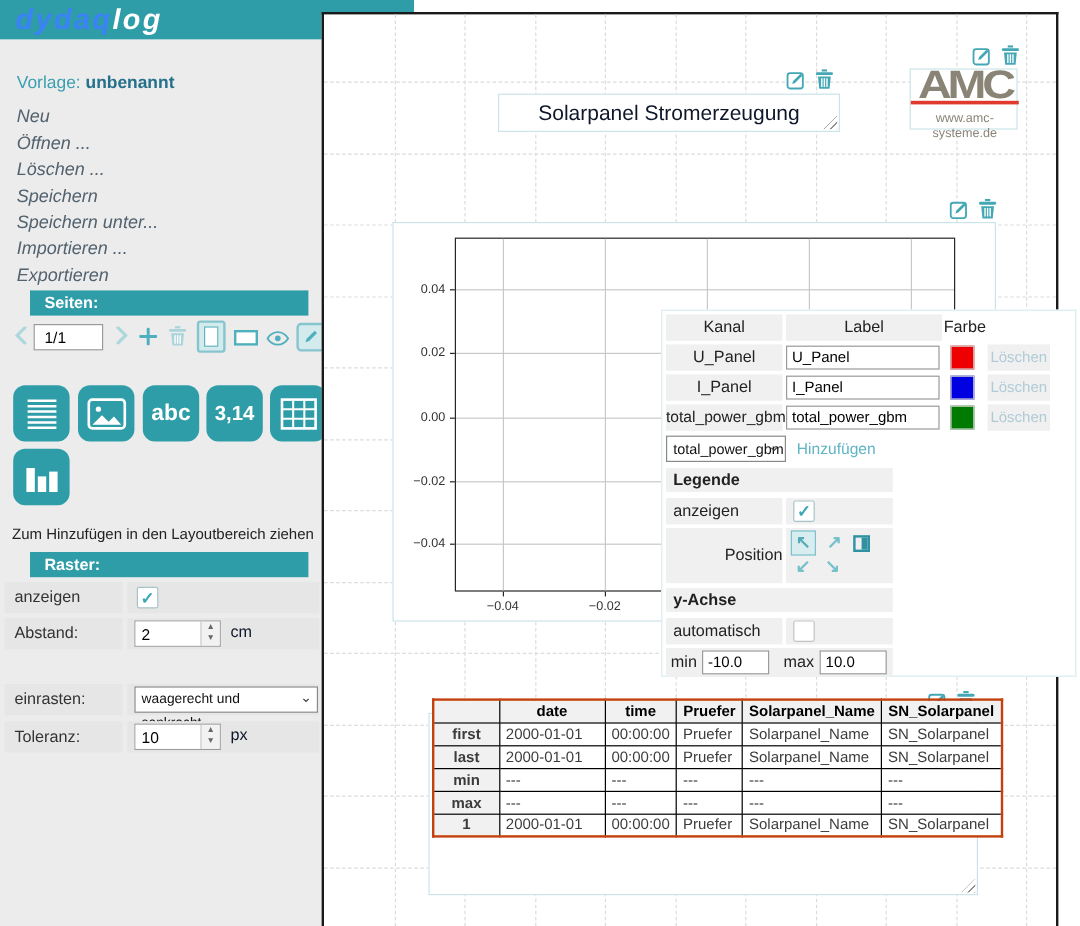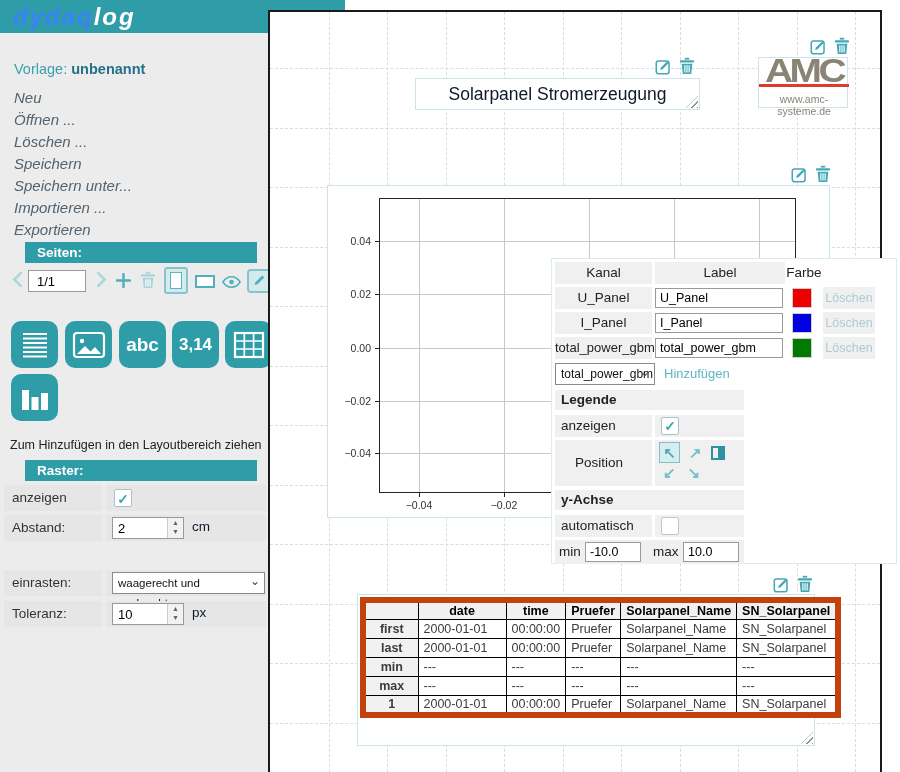--- a/index.html
+++ b/index.html
@@ -99,22 +99,22 @@
   .pgl.h { left:0; height:1px; width:415px; }
   .ytick { position:absolute; right:424px; width:40px; text-align:right; font-size:10.5px; color:#333;
            transform:translateY(-6px); }
   .ymark { position:absolute; left:-5px; width:4px; height:1px; background:#262626; }
   .xtick { position:absolute; top:300px; font-size:10.5px; color:#333; transform:translateX(-50%); }
   .xmark { position:absolute; top:294px; width:1px; height:4px; background:#262626; }
 
   
   #el-tablebox { left:87px; top:582px; width:458px; height:152px; }
   #ic-table { left:503px; top:563px; }
-  #dtable { position:absolute; left:90px; top:585px; z-index:3; border-collapse:collapse;
-            border:6px solid #c2410c; table-layout:fixed;padding-left:39px; }
+  #dtable { position:absolute; left:90px; top:570px; z-index:3; border-collapse:collapse;
+            border:2px solid #c2410c; table-layout:fixed;padding-left:39px; }
   #dtable td, #dtable th { border:1px solid #000; font-size:12.5px; padding:1px 5px; height:19px;
             overflow:hidden; white-space:nowrap; }
   #dtable th { background:#F1F1F1; color:#000; font-weight:bold; text-align:center; }
   #dtable td.rowlab { background:#F1F1F1; font-weight:bold; text-align:center; }
   #dtable td { color:#3C3C3C; text-align:left; background:#fff; }
 
   .rhandle { position:absolute; width:12px; height:12px;
              background:repeating-linear-gradient(135deg,#8F8F8F 0 1px,transparent 1px 4px);
              clip-path:polygon(100% 0,100% 100%,0 100%); cursor:nwse-resize; }
 
@@ -483,21 +483,21 @@
     <span>total_power_gbm</span>
     <span class="chev">⌄</span>
   </div>
   <span class="linklike abs" style="left:112px;top:107px;">Hinzufügen</span>
 
   <div class="pcell pc-wide" style="top:131px;">Legende</div>
   <div class="pcell pc-lab" style="top:156px;text-align:left;padding-left:6px;">anzeigen</div>
   <div class="pcell pc-ctl" style="top:156px;">
     <div class="checkbox" style="left:6px;top:2px;"><span class="mark">✓</span></div>
   </div>
-  <div class="pcell pc-lab" style="top:181px;height:46px;line-height:46px;text-align:left;padding-left:20px;">Position</div>
+  <div class="pcell pc-lab" style="top:181px;height:46px;line-height:46px;text-align:right;padding-left:4px;">Position</div>
   <div class="pcell" style="left:103px;top:181px;width:89px;height:46px;">
     <div class="abs" style="left:4px;top:2px;display:flex;gap:9px;align-items:center;">
       <div id="pos-sel">
           <span class="posarrow" style="color:#58A9B8;">↖</span>
         </div>
       <span class="posarrow">↗</span>
       <div id="pos-square">
           <div class="half"></div>
         </div>
     </div>

